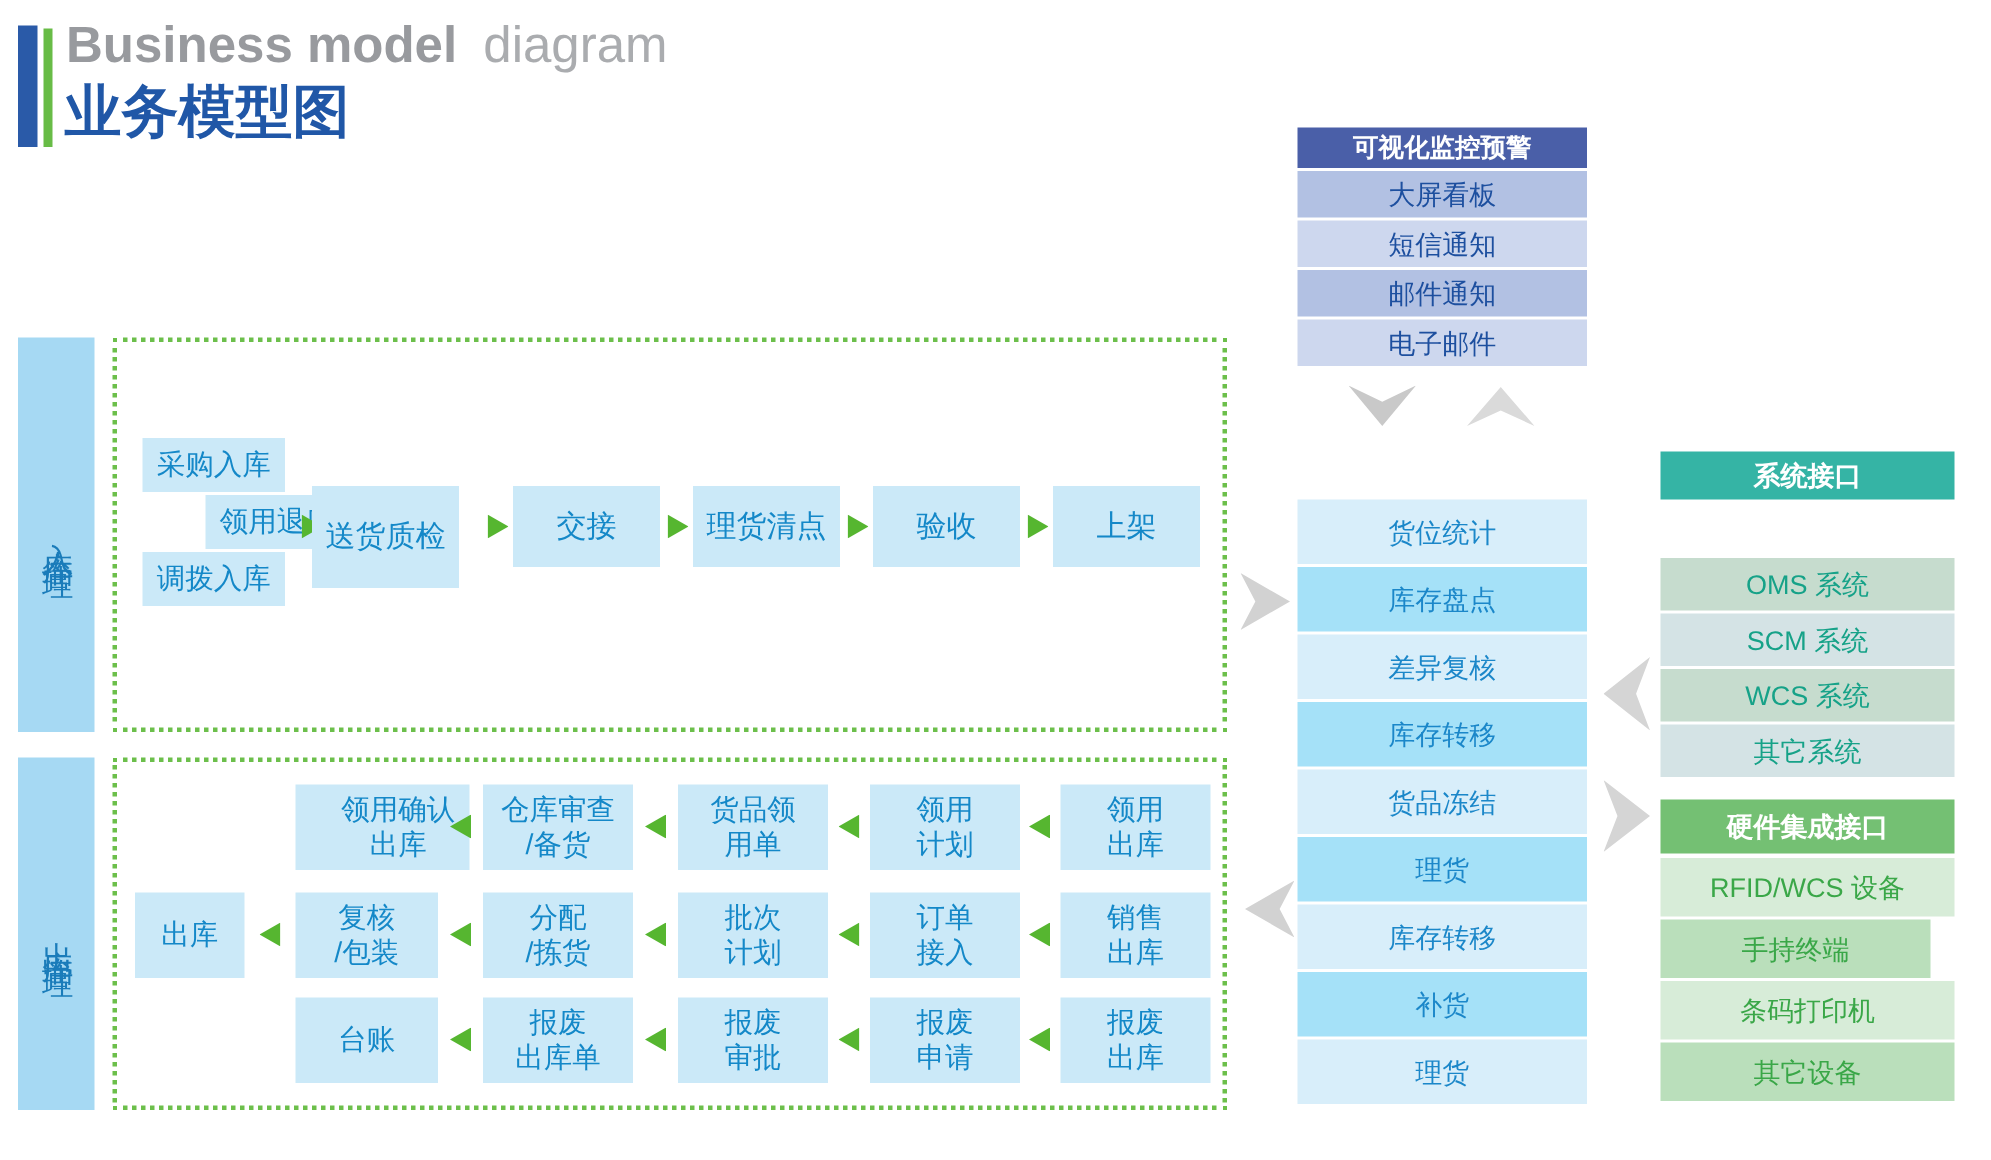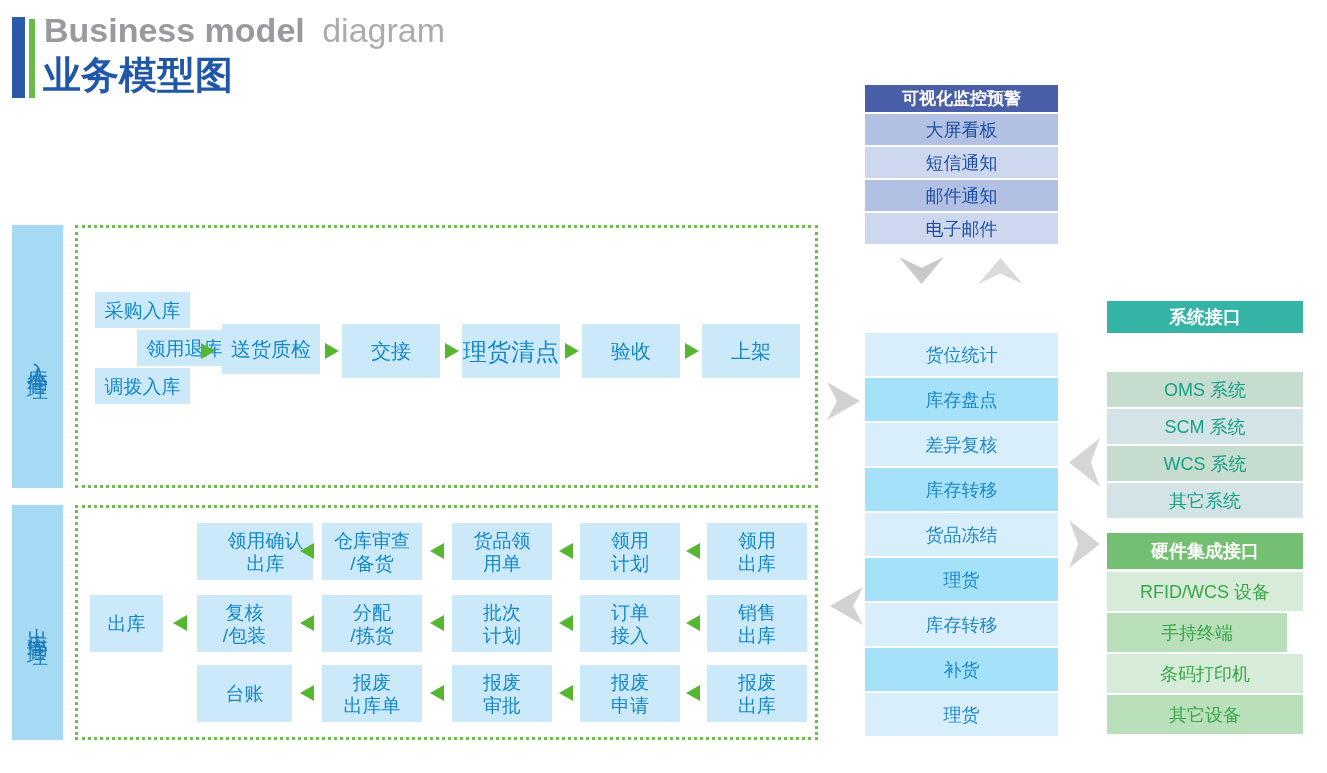--- a/index.html
+++ b/index.html
@@ -87,25 +87,25 @@
 
   <div class="vlabel" style="left:12px;top:225px;width:51px;height:263px;">入库管理</div>
   <div class="dotted" style="left:75px;top:225px;width:743px;height:263px;"></div>
 
   <div class="box" style="left:95px;top:292px;width:95px;height:36px;">采购入库</div>
   <div class="box" style="left:95px;top:330px;width:95px;height:36px;margin-left:42px;">领用退库</div>
   <div class="box" style="left:95px;top:368px;width:95px;height:36px;">调拨入库</div>
 
   <div class="ga-r" style="left:201px;top:343px;"></div>
 
-  <div class="box" style="left:222px;top:324px;width:98px;height:50px;font-size:20px;font-family:Liberation Serif, serif;">送货质检</div>
+  <div class="box" style="left:208px;top:324px;width:98px;height:68px;font-size:20px;font-family:Liberation Serif, serif;">送货质检</div>
   <div class="ga-r" style="left:325px;top:343px;"></div>
   <div class="box" style="left:342px;top:324px;width:98px;height:54px;font-size:20px;">交接</div>
   <div class="ga-r" style="left:445px;top:343px;"></div>
-  <div class="box" style="left:462px;top:324px;width:98px;height:54px;font-size:24px;">理货清点</div>
+  <div class="box" style="left:462px;top:324px;width:98px;height:54px;font-size:20px;">理货清点</div>
   <div class="ga-r" style="left:565px;top:343px;"></div>
   <div class="box" style="left:582px;top:324px;width:98px;height:54px;font-size:20px;">验收</div>
   <div class="ga-r" style="left:685px;top:343px;"></div>
   <div class="box" style="left:702px;top:324px;width:98px;height:54px;font-size:20px;">上架</div>
 
   <div class="chev right" style="left:827px;top:382px;width:33px;height:38px;"></div>
   <div class="chev left" style="left:830px;top:587px;width:33px;height:38px;"></div>
 
   <div class="vlabel" style="left:12px;top:505px;width:51px;height:235px;">出库管理</div>
   <div class="dotted" style="left:75px;top:505px;width:743px;height:235px;"></div>

